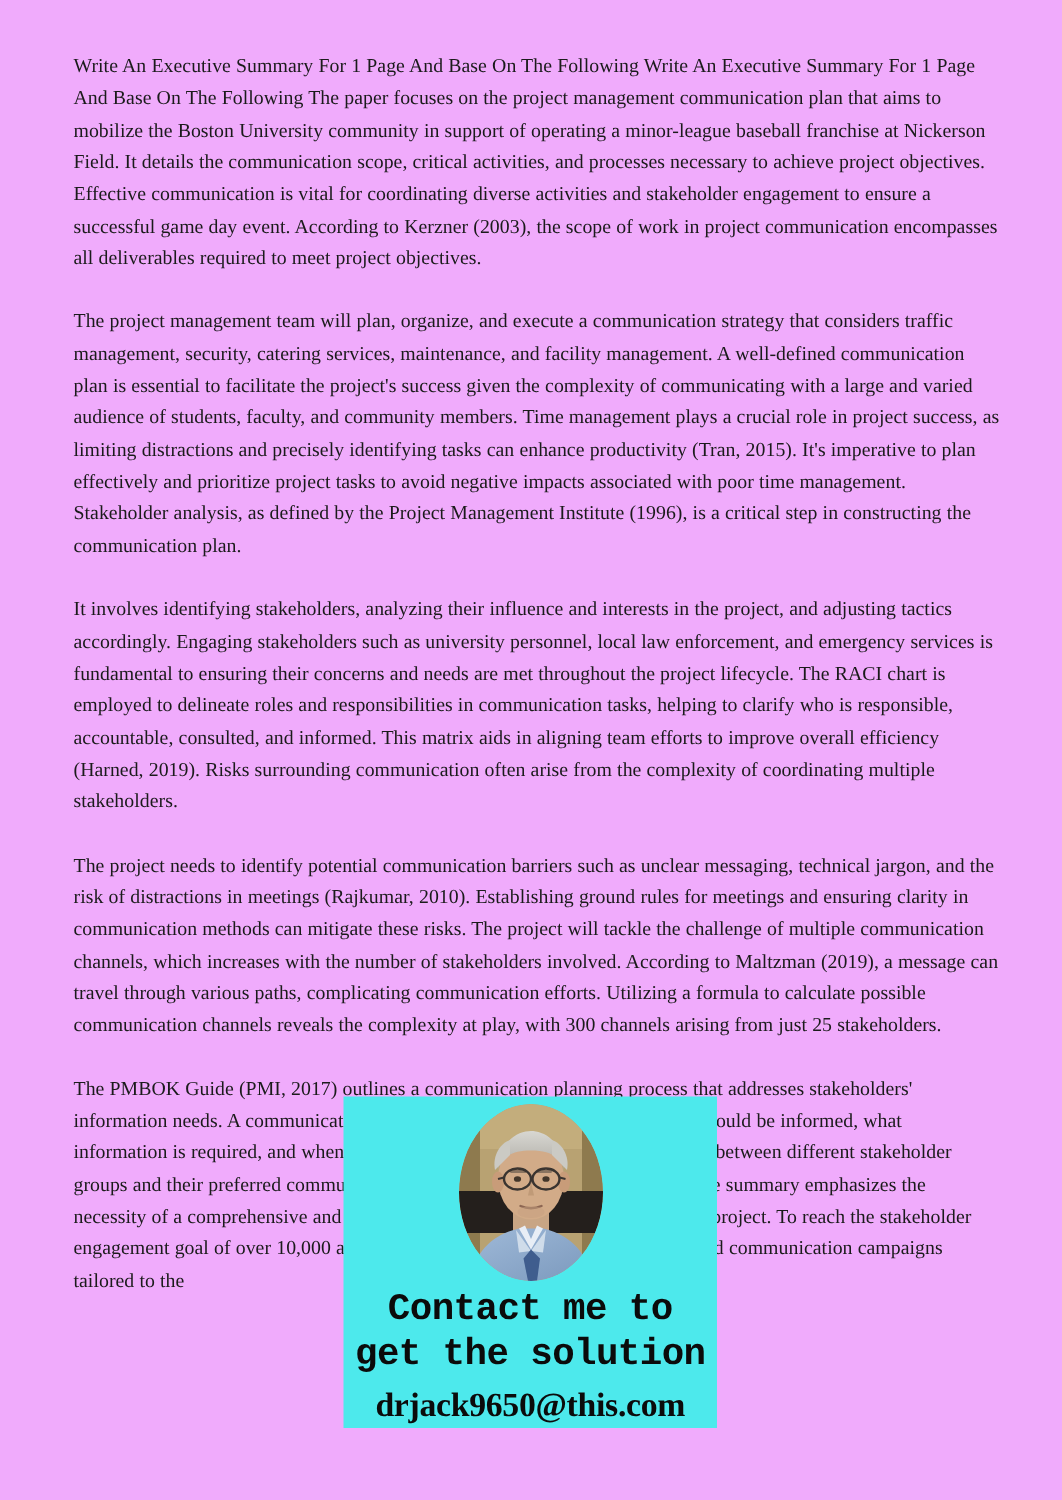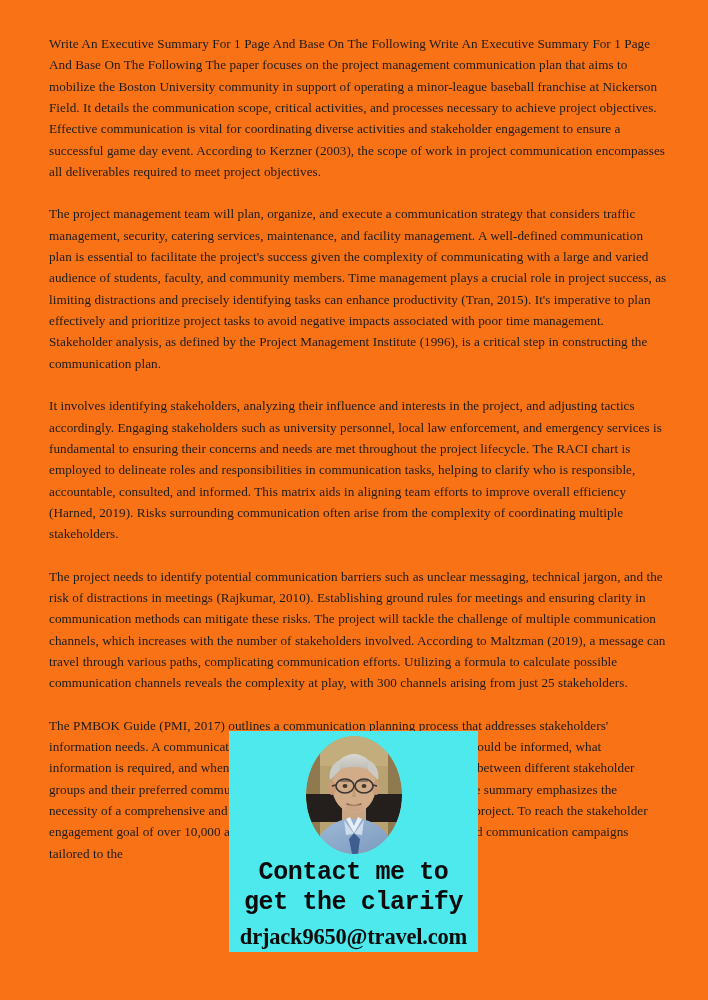--- a/index.html
+++ b/index.html
@@ -17,21 +17,21 @@
     color: #1a1a1a;
     -webkit-font-smoothing: antialiased;
   }
 
   
   #document-page {
     position: absolute;
     left: 0; top: 0;
     width: 708px;
     height: 1000px;
-    background: #f97316;
+    background: #f0abfc;
   }
 
   #document-body {
     position: absolute;
     left: 49px;
     top: 33px;
     width: 618px;
   }
 
   .doc-paragraph {
@@ -172,20 +172,20 @@
 
           <path d="M41 68 Q48 71 55 68" stroke="#8d6652" stroke-width="1.6" fill="none" stroke-linecap="round"></path>
 
           <ellipse cx="48" cy="72" rx="9" ry="4" fill="#c6a080" opacity="0.5"></ellipse>
         </g>
       </svg>
     </div>
 
     <div id="contact-headline">
       <span class="hl-line">Contact me to</span>
-      <span class="hl-line">get the clarify</span>
+      <span class="hl-line">get the solution</span>
     </div>
 
-    <div id="contact-email">drjack9650@travel.com</div>
+    <div id="contact-email">drjack9650@this.com</div>
 
   </div>
 
 </div>
 
 </body></html>

